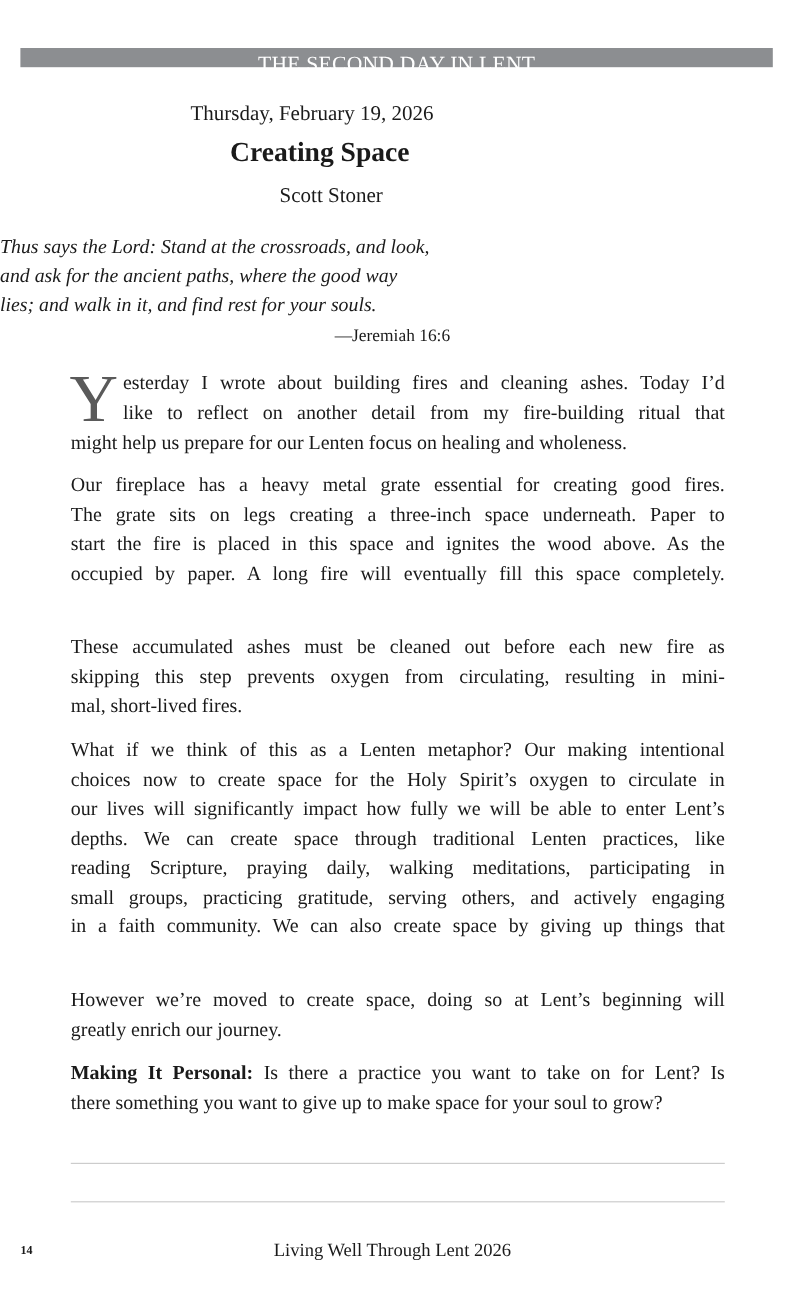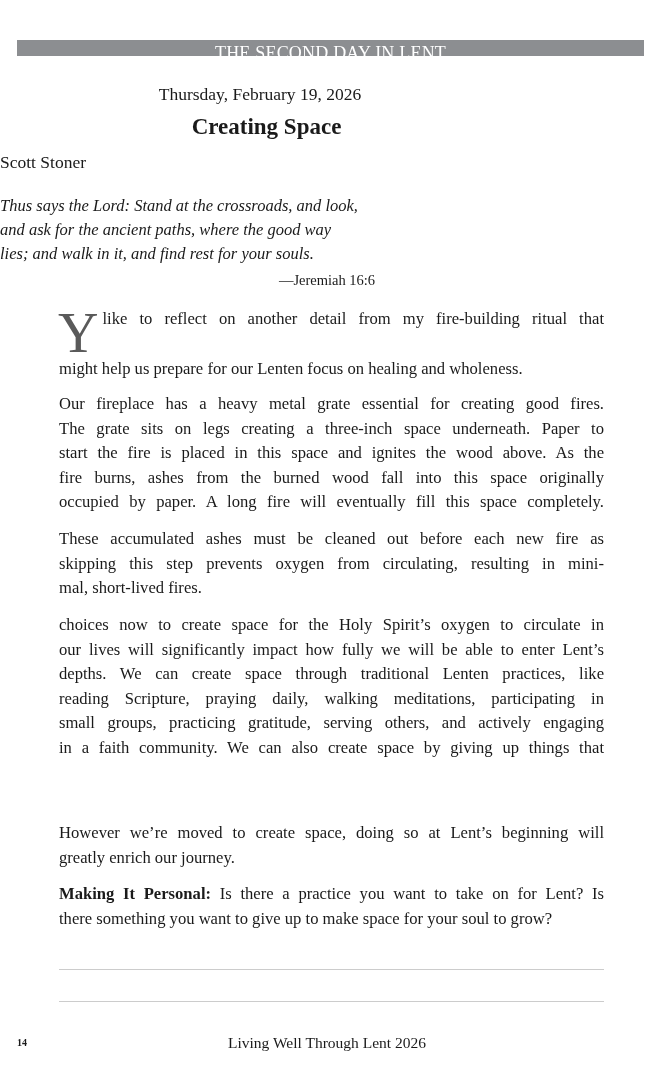--- a/index.html
+++ b/index.html
@@ -46,21 +46,21 @@
     text-align: center;
     font-size: 23px;
     font-weight: bold;
     line-height: 28px;
   }
   .author {
     position: absolute;
     top: 151px;
     left: 0;
     width: 552px;
-    text-align: left;
+    text-align: center;
     font-size: 17.5px;
     line-height: 22px;
   }
   .scripture {
     position: absolute;
     top: 194px;
     left: 0;
     width: 654px;
     text-align: left;
     font-style: italic;
@@ -149,39 +149,40 @@
 
 <div class="scripture">
   <span class="line">Thus says the Lord: Stand at the crossroads, and look,</span>
   <span class="line">and ask for the ancient paths, where the good way</span>
   <span class="line">lies; and walk in it, and find rest for your souls.</span>
 </div>
 <div class="citation">—Jeremiah 16:6</div>
 
 <div class="body-text p1">
   <span class="dropcap">Y</span>
+  <span class="ln">esterday I wrote about building fires and cleaning ashes. Today I’d</span>
   <span class="ln">like to reflect on another detail from my fire-building ritual that</span>
   <span class="ln last" style="clear:left;">might help us prepare for our Lenten focus on healing and wholeness.</span>
 </div>
 
 <div class="body-text p2">
   <span class="ln">Our fireplace has a heavy metal grate essential for creating good fires.</span>
   <span class="ln">The grate sits on legs creating a three-inch space underneath. Paper to</span>
   <span class="ln">start the fire is placed in this space and ignites the wood above. As the</span>
-  <span class="ln">fire burns, ashes from the burned wood fall into this space originally</span>
   <span class="ln">occupied by paper. A long fire will eventually fill this space completely.</span>
 </div>
 
 <div class="body-text p3">
   <span class="ln">These accumulated ashes must be cleaned out before each new fire as</span>
   <span class="ln">skipping this step prevents oxygen from circulating, resulting in mini-</span>
   <span class="ln last">mal, short-lived fires.</span>
 </div>
 
 <div class="body-text p4">
+  <span class="ln">What if we think of this as a Lenten metaphor? Our making intentional</span>
   <span class="ln">choices now to create space for the Holy Spirit’s oxygen to circulate in</span>
   <span class="ln">our lives will significantly impact how fully we will be able to enter Lent’s</span>
   <span class="ln">depths. We can create space through traditional Lenten practices, like</span>
   <span class="ln">reading Scripture, praying daily, walking meditations, participating in</span>
   <span class="ln">small groups, practicing gratitude, serving others, and actively engaging</span>
   <span class="ln">in a faith community. We can also create space by giving up things that</span>
 </div>
 
 <div class="body-text p5">
   <span class="ln">However we’re moved to create space, doing so at Lent’s beginning will</span>

